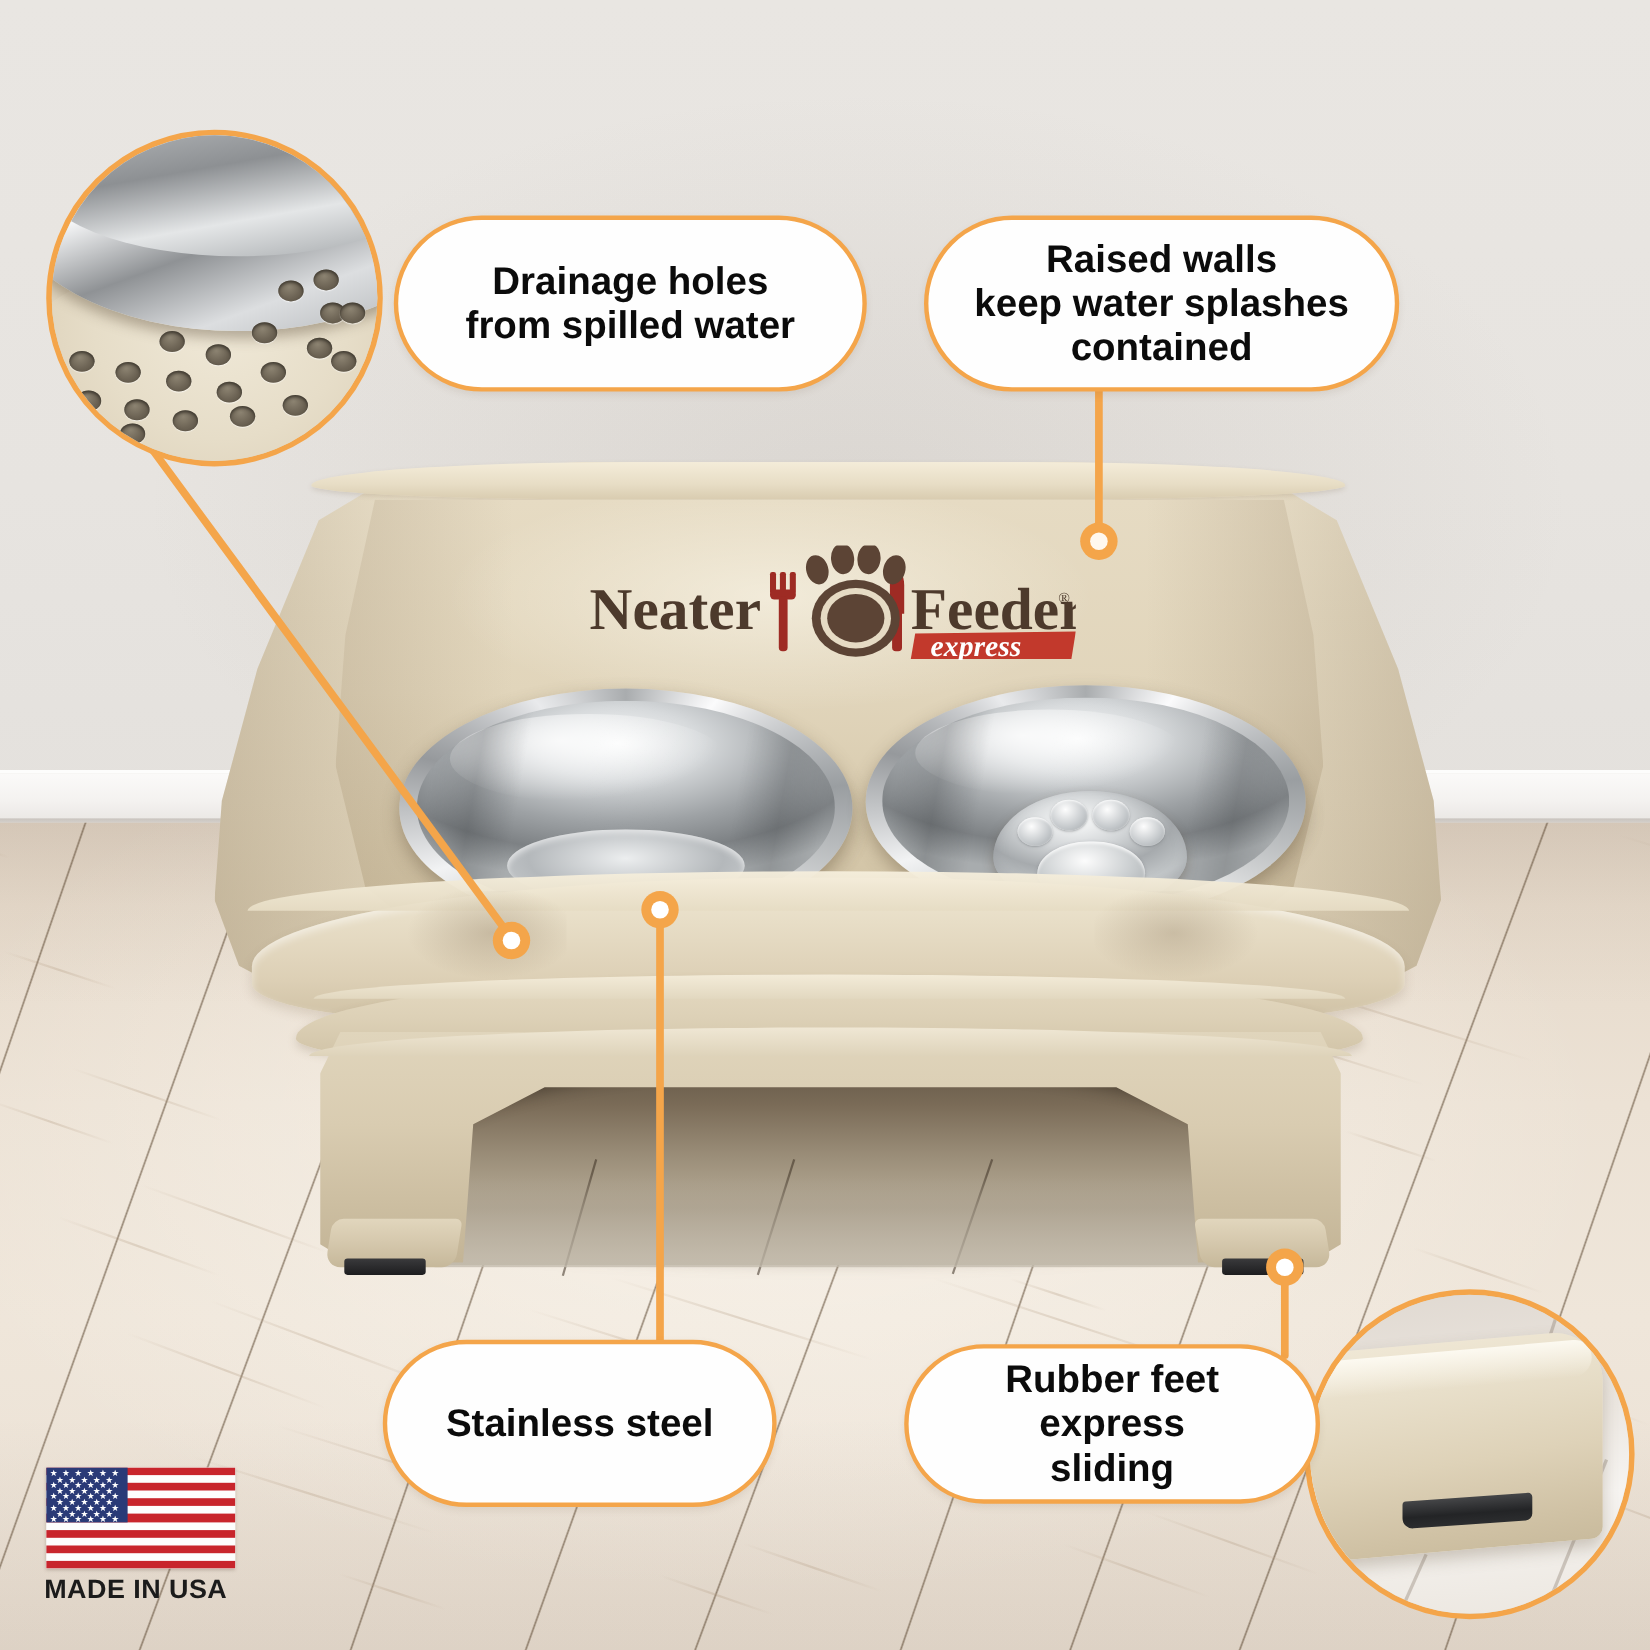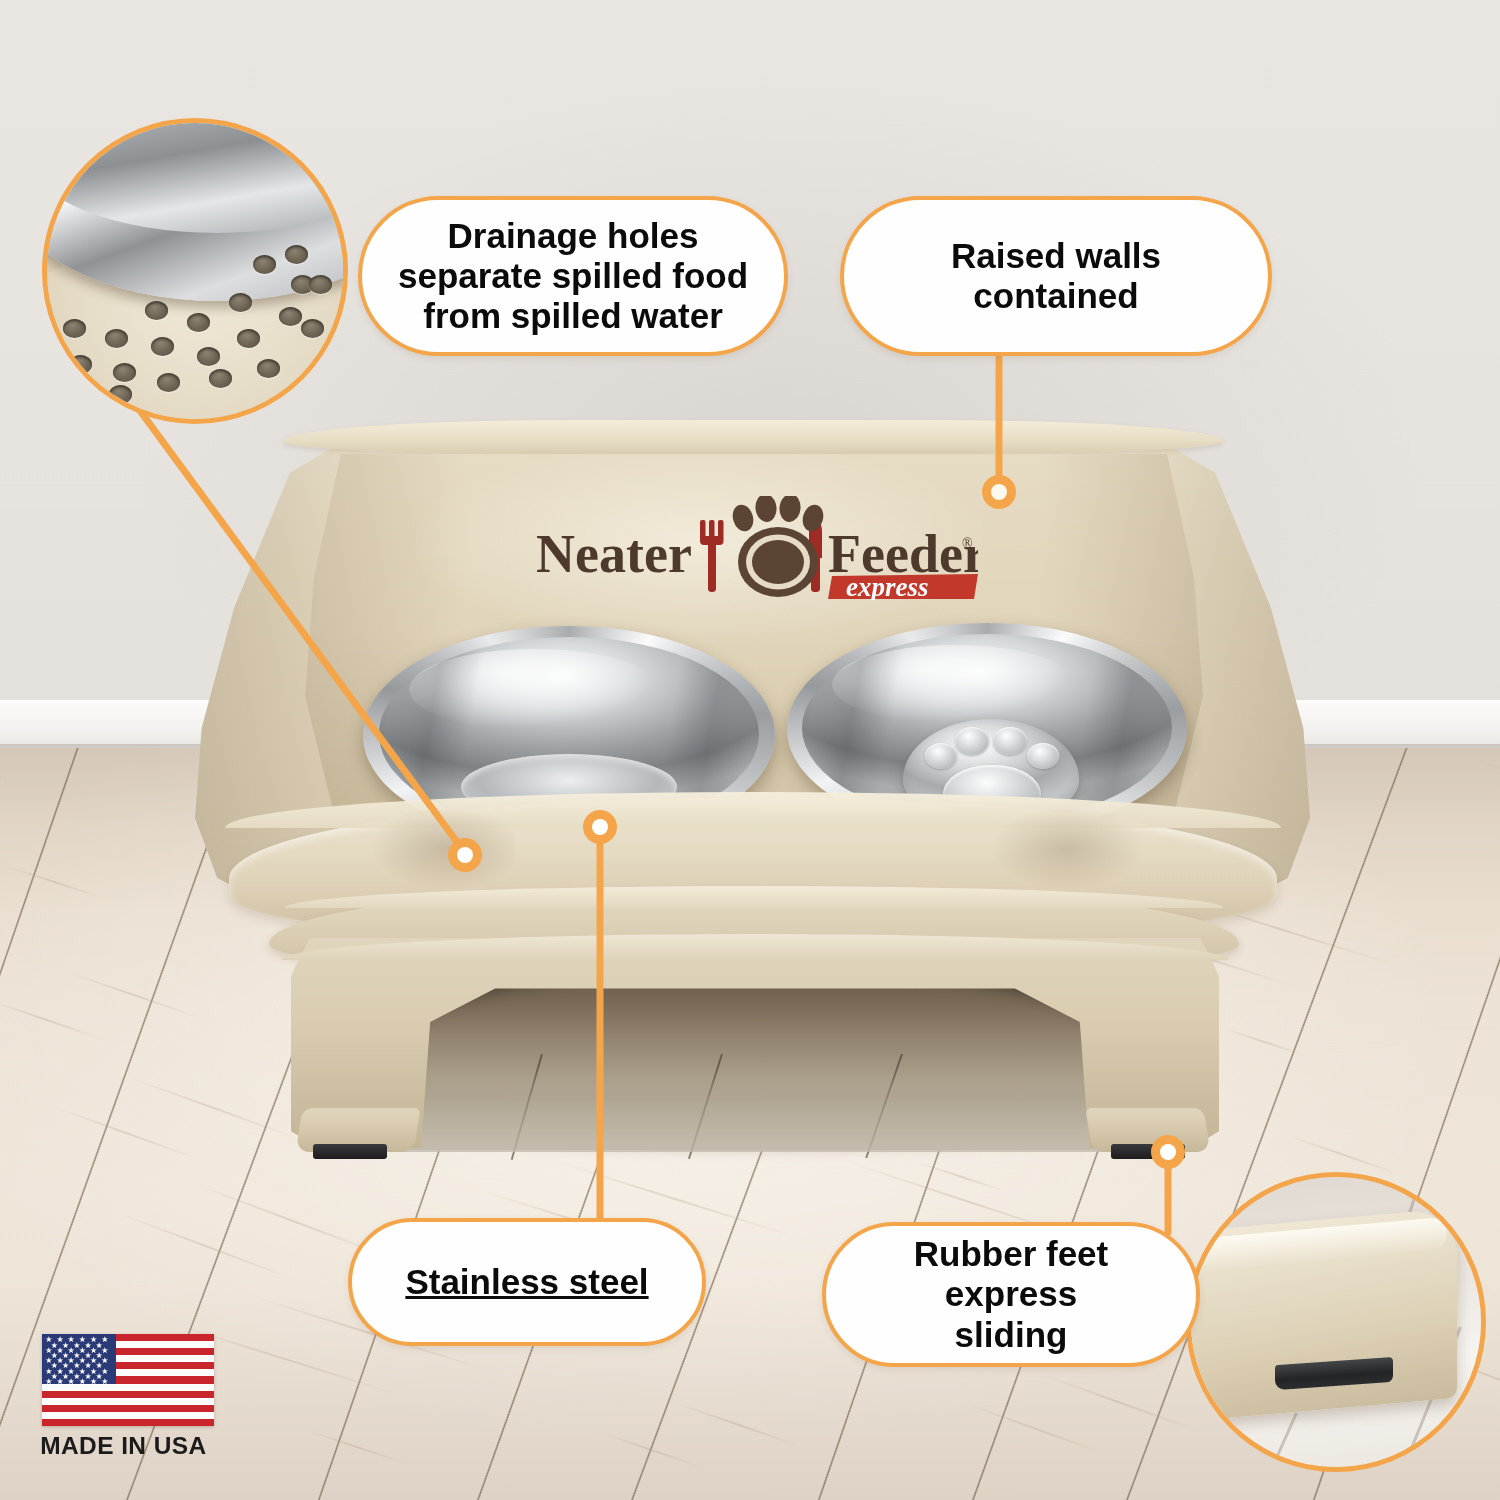--- a/index.html
+++ b/index.html
@@ -261,21 +261,21 @@
     position:absolute;
     background:#fefefe;
     border:4px solid #f4a54a;
     border-radius:90px;
     display:flex; align-items:center; justify-content:center; text-align:center;
     color:#0b0b0b; font-weight:bold; line-height:1.15;
     box-shadow:0 3px 7px rgba(120,100,80,.13);
   }
   #bub-drain { left:358px; top:196px; width:430px; height:160px; font-size:35px; }
   #bub-walls { left:840px; top:196px; width:432px; height:160px; font-size:35px; }
-  #bub-bowls { left:348px; top:1218px; width:358px; height:128px; font-size:35px;text-decoration:underline; }
+  #bub-bowls { left:348px; top:1218px; width:358px; height:152px; font-size:35px; }
   #bub-feet  { left:822px; top:1222px; width:378px; height:145px; font-size:35px; }
 
   
   .inset{
     position:absolute; border-radius:50%; overflow:hidden;
     border:5px solid #f4a54a; background:#ded3bd;
   }
   #inset-drain{ left:42px; top:118px; width:306px; height:306px; }
   #inset-feet { left:1186px; top:1172px; width:300px; height:300px; }
 
@@ -571,28 +571,28 @@
     <div class="fi-seam" style="left:104px; top:236px; width:3px; height:110px; transform:rotate(24deg);"></div>
     <div class="fi-leg"></div>
     <div class="fi-leg-hl"></div>
     <div class="fi-foot"></div>
   </div>
 
 
   <div class="bubble" id="bub-drain">
     <div>
       <div>Drainage holes</div>
-      <div>separate spilled food</div>
       <div>from spilled water</div>
     </div>
   </div>
 
   <div class="bubble" id="bub-walls">
     <div>
       <div>Raised walls</div>
+      <div>keep water splashes</div>
       <div>contained</div>
     </div>
   </div>
 
   <div class="bubble" id="bub-bowls">
     <div>
       <div>Stainless steel</div>
     </div>
   </div>
 

